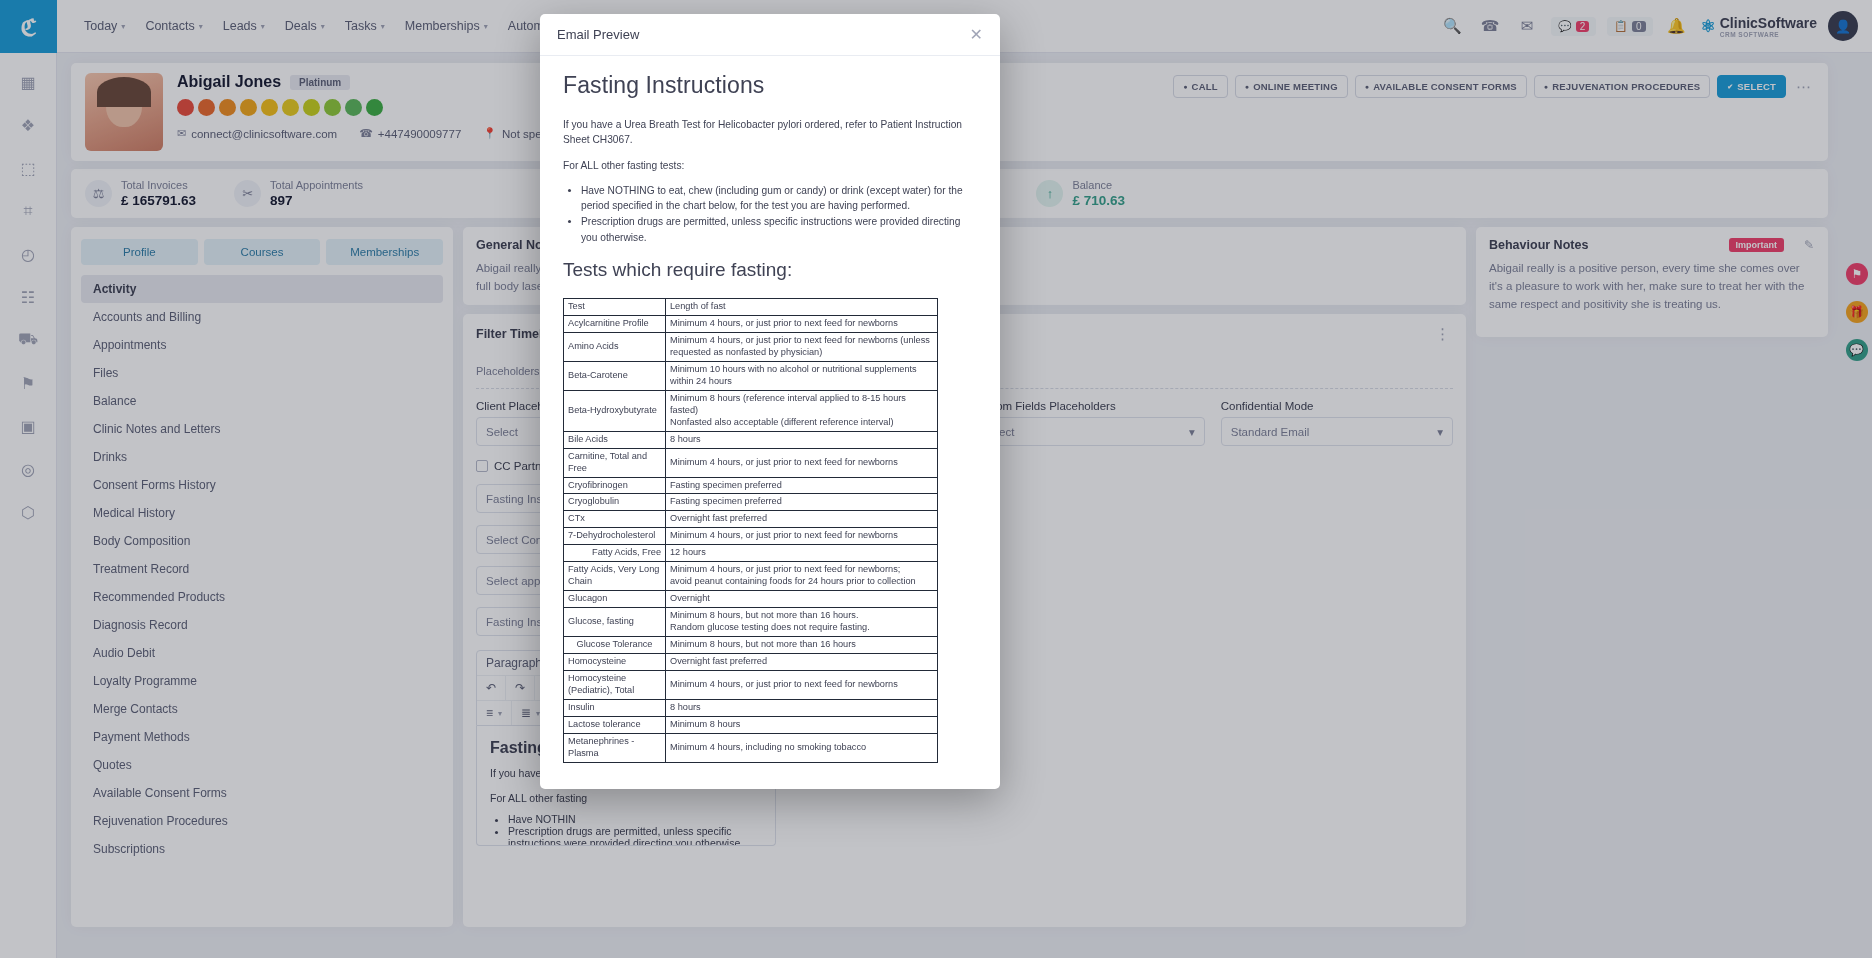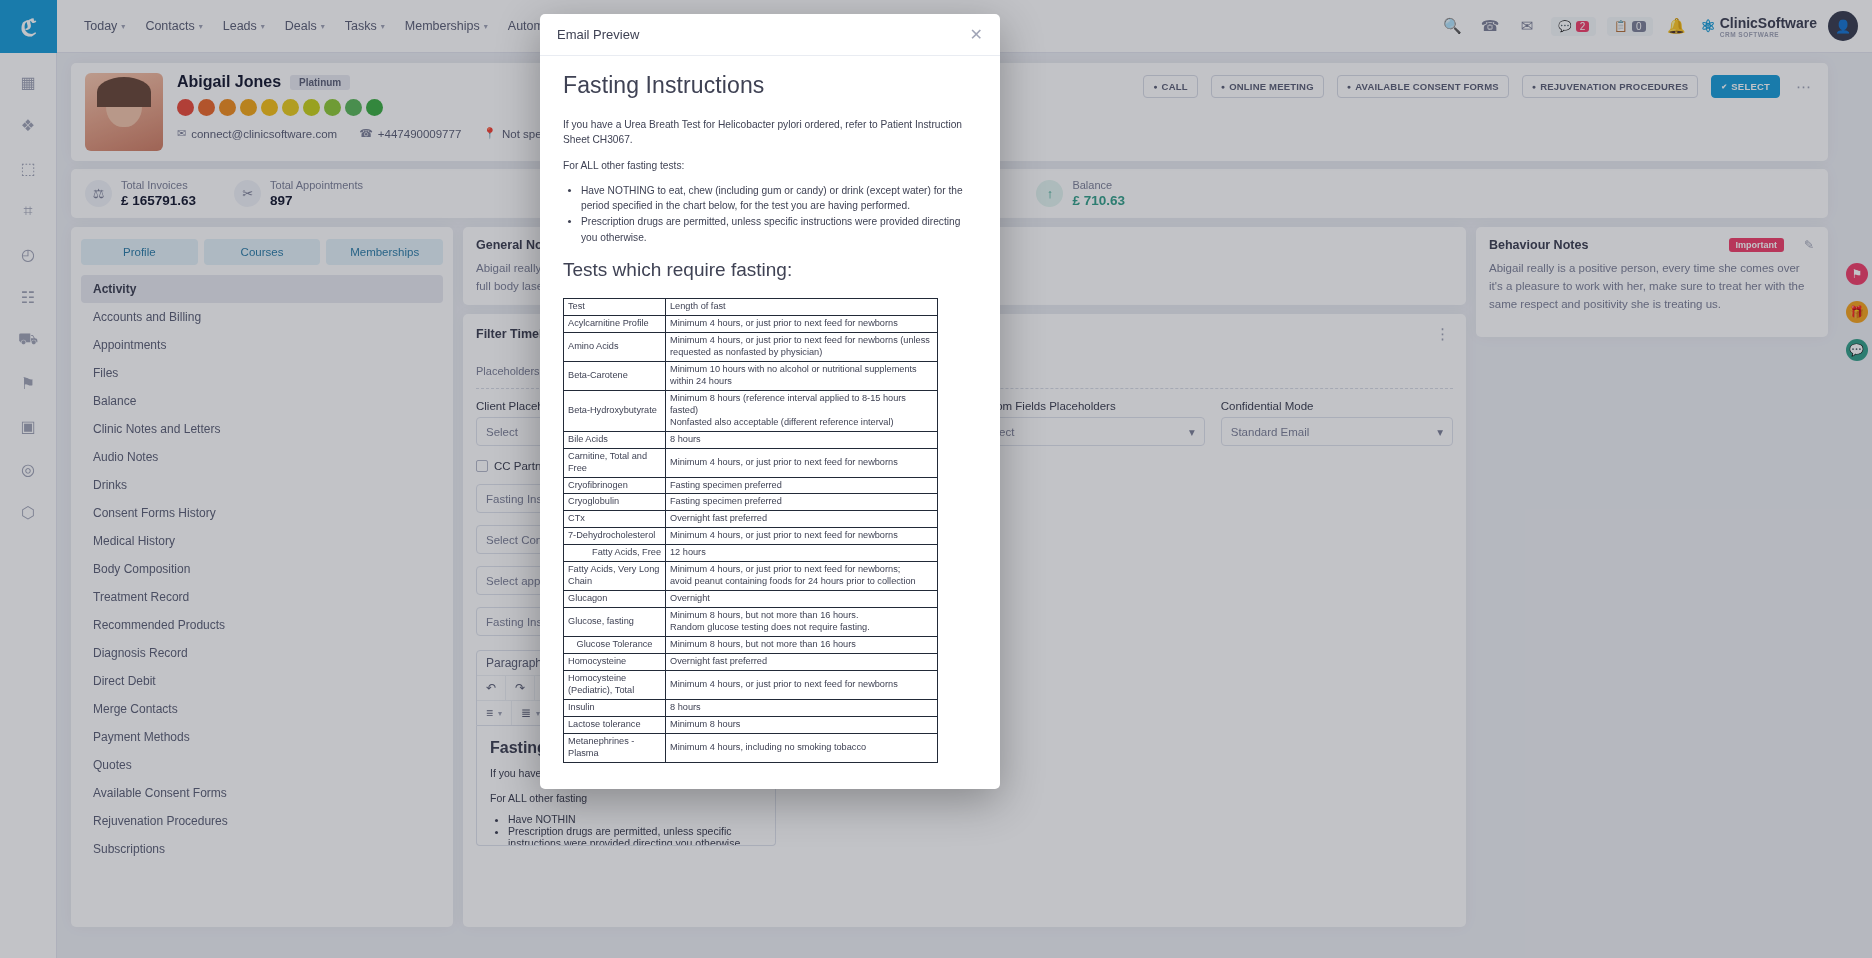--- a/index.html
+++ b/index.html
@@ -89,21 +89,21 @@
   .client-name { font-size: 16px; font-weight: 600; color: #181c32; }
   .pill-platinum {
     background: #e8eaf1; color: #5e6278; font-size: 10px; font-weight: 600;
     padding: 2px 9px; border-radius: 3px;
   }
   .smiley-row { display: flex; gap: 4px; margin-top: 8px; }
   .smiley { width: 17px; height: 17px; border-radius: 50%; position: relative; }
   .client-meta { display:flex; align-items:center; gap: 22px; margin-top: 11px; font-size: 11.5px; color:#5e6278; flex-wrap: wrap;}
   .client-meta span.mi { display:flex; align-items:center; gap: 5px; }
   .mico { color:#7e8299; font-size: 11px; }
-  .hdr-actions { display:flex; align-items:center; gap:13px; position:absolute; right: 14px; top: 12px; }
+  .hdr-actions { display:flex; align-items:center; gap:7px; position:absolute; right: 14px; top: 12px; }
   .btn-out {
     border:1px solid #d8dce6; background:#fff; color:#5e6278; font-size:9.5px; font-weight:600;
     padding: 5px 9px; border-radius: 4px; cursor:pointer; display:flex; align-items:center; gap:4px;
     text-transform: uppercase; letter-spacing:.2px; white-space: nowrap;
   }
   .btn-blue { background:#1b9ed9; border-color:#1b9ed9; color:#fff; }
   .dots { color:#a1a5b7; font-size: 15px; cursor: pointer; padding: 0 3px;}
 
   .stats-row {
     display:flex; align-items:center; gap: 0; margin-top: 8px; background: #fff; border-radius:5px;
@@ -399,29 +399,29 @@
             <div class="tab3">Courses</div>
             <div class="tab3">Memberships</div>
           </div>
         <div class="menu-list" id="menulist">
             <div class="menu-item active">Activity</div>
             <div class="menu-item">Accounts and Billing</div>
             <div class="menu-item">Appointments</div>
             <div class="menu-item">Files</div>
             <div class="menu-item">Balance</div>
             <div class="menu-item">Clinic Notes and Letters</div>
-            <div class="menu-item">Audio Notes</div>
             <div class="menu-item">Drinks</div>
             <div class="menu-item">Consent Forms History</div>
             <div class="menu-item">Medical History</div>
             <div class="menu-item">Body Composition</div>
             <div class="menu-item">Treatment Record</div>
             <div class="menu-item">Recommended Products</div>
             <div class="menu-item">Diagnosis Record</div>
-            <div class="menu-item">Direct Debit</div>
+            <div class="menu-item">Audio Debit</div>
+            <div class="menu-item">Loyalty Programme</div>
             <div class="menu-item">Merge Contacts</div>
             <div class="menu-item">Payment Methods</div>
             <div class="menu-item">Quotes</div>
             <div class="menu-item">Available Consent Forms</div>
             <div class="menu-item">Rejuvenation Procedures</div>
             <div class="menu-item">Subscriptions</div>
           </div>
       </div>
 
       <div class="col-mid">

